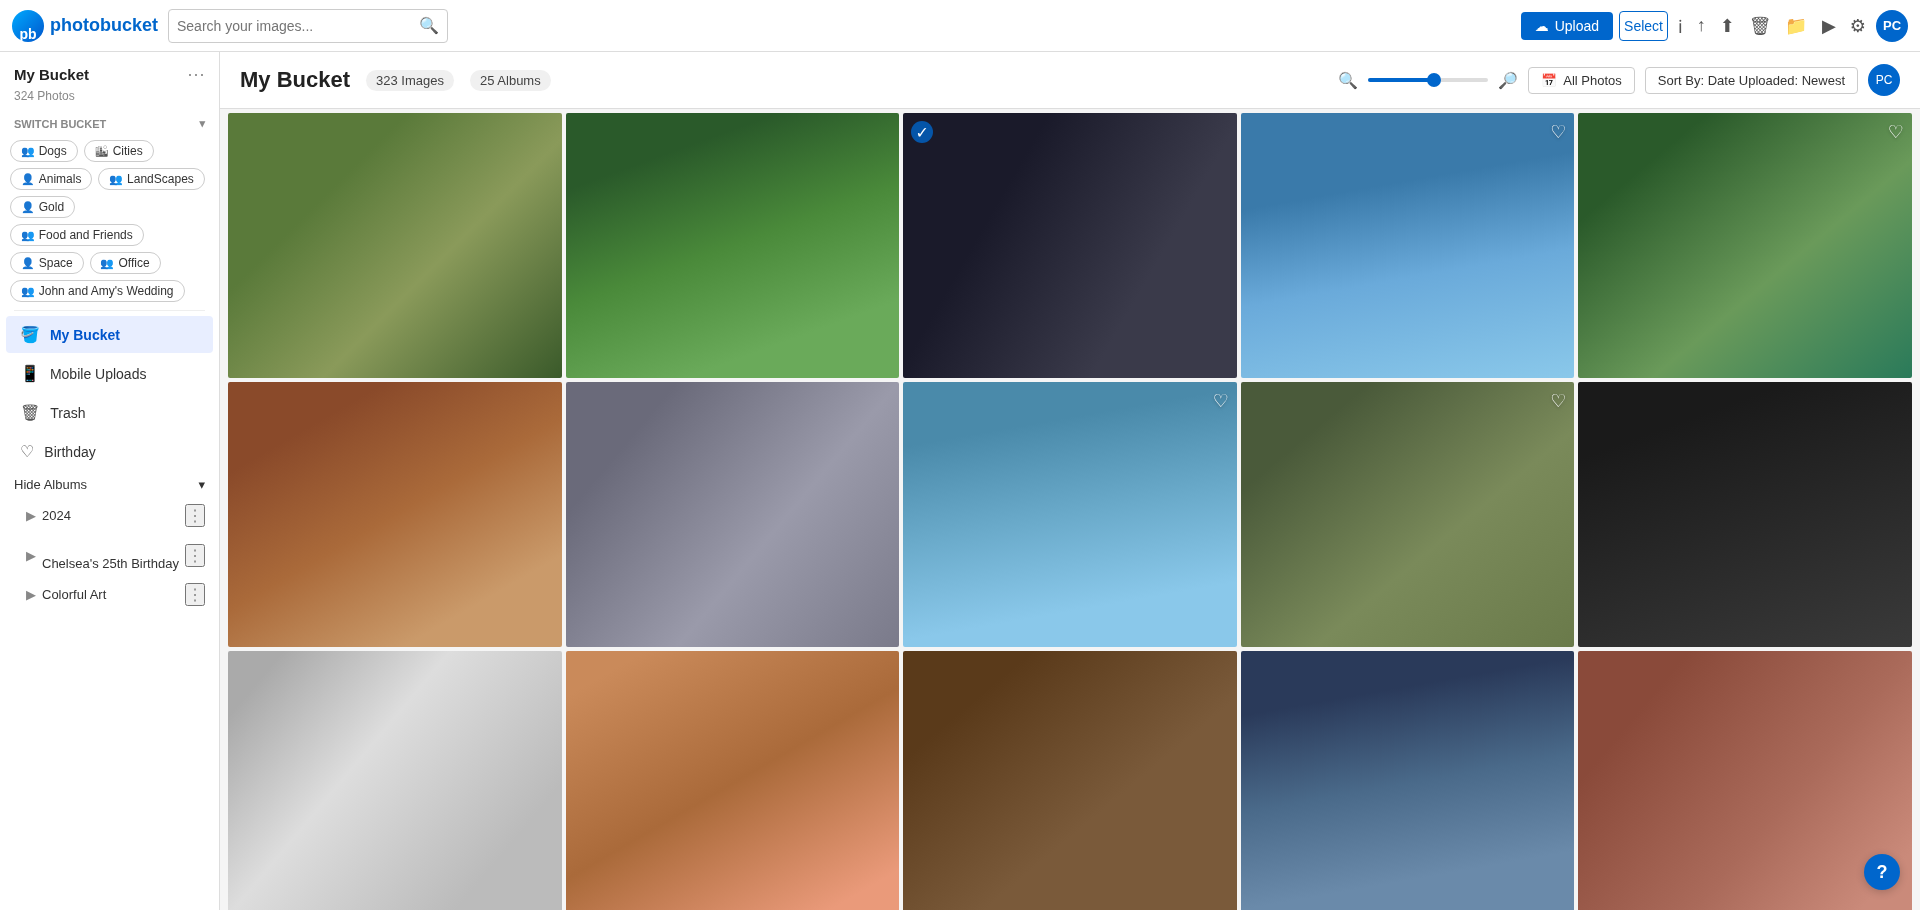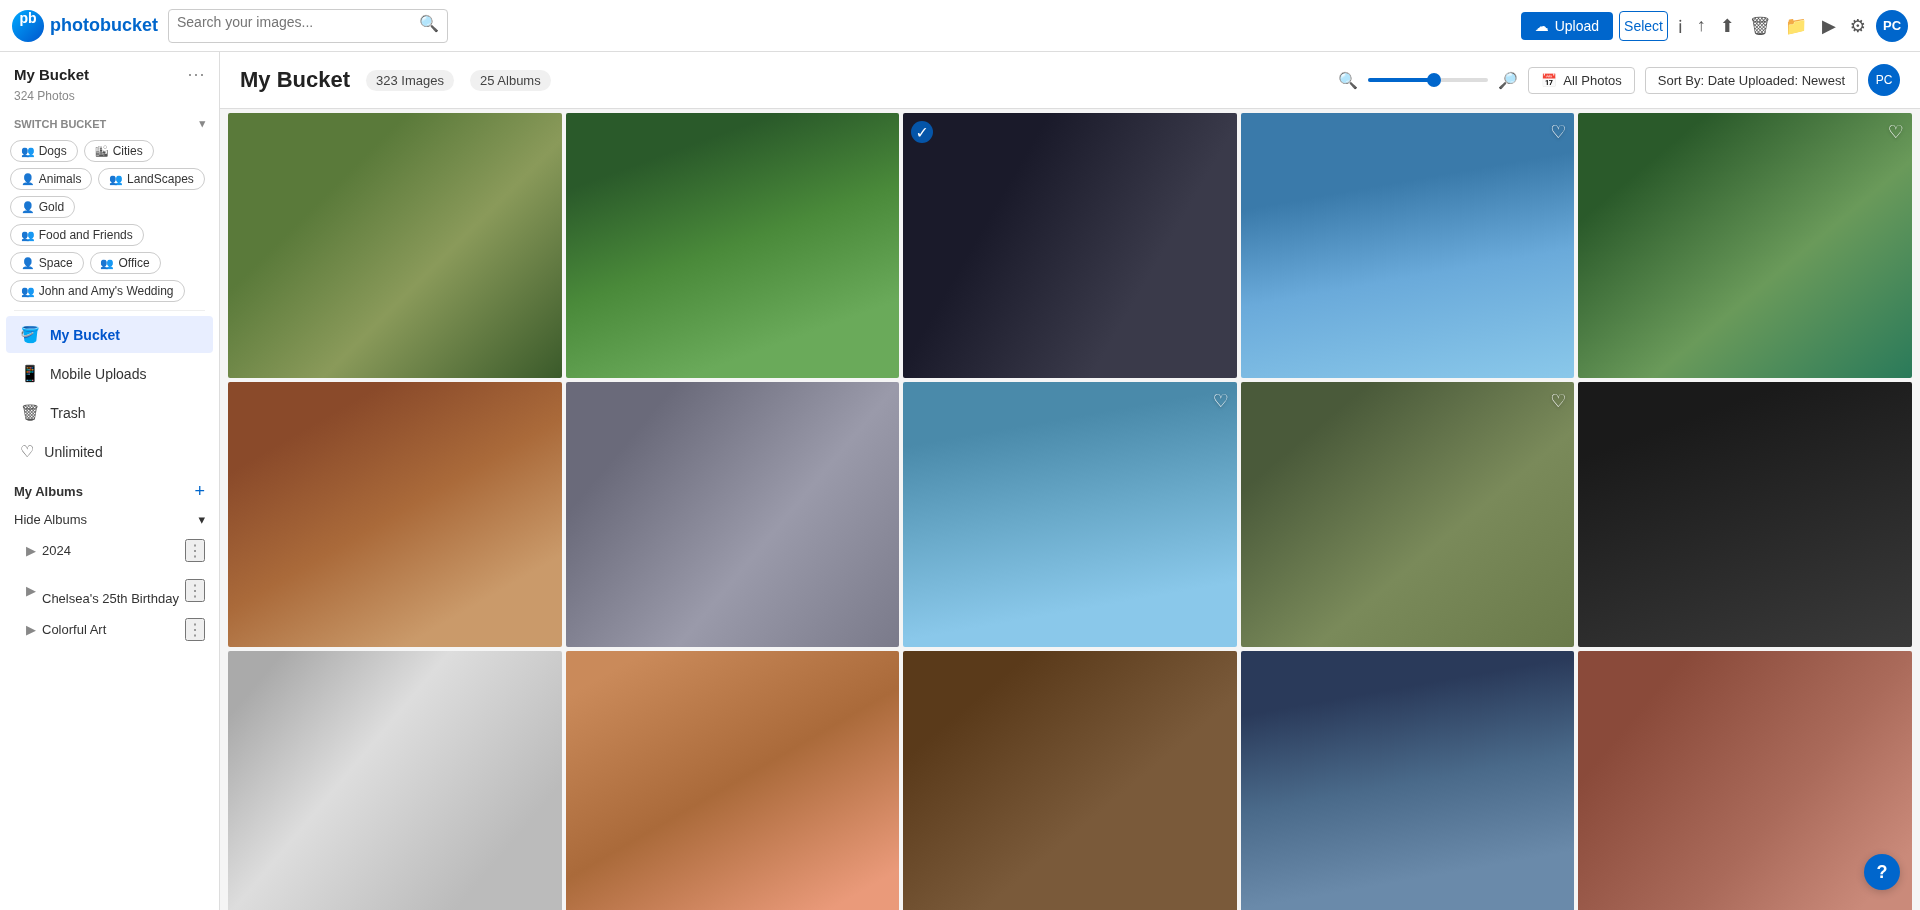--- a/index.html
+++ b/index.html
@@ -4,25 +4,25 @@
   <style>
     * { box-sizing: border-box; margin: 0; padding: 0; }
     body { font-family: -apple-system, BlinkMacSystemFont, 'Segoe UI', Arial, sans-serif; background: #f5f5f5; display: flex; flex-direction: column; height: 910px; overflow: hidden; }
 
     
     .topnav {
       display: flex; align-items: center; background: #fff; border-bottom: 1px solid #ddd;
       height: 52px; padding: 0 12px; gap: 10px; flex-shrink: 0;
     }
     .logo { display: flex; align-items: center; gap: 6px; text-decoration: none; }
-    .logo-circle { width: 32px; height: 32px; border-radius: 50%; background: linear-gradient(135deg, #00aaff, #0055cc); display: flex; align-items: flex-start; justify-content: center; }
+    .logo-circle { width: 32px; height: 32px; border-radius: 50%; background: linear-gradient(135deg, #00aaff, #0055cc); display: flex; align-items: flex-end; justify-content: center; }
     .logo-circle span { color: #fff; font-size: 14px; font-weight: bold; }
     .logo-text { color: #0066cc; font-size: 18px; font-weight: 600; }
     .search-bar {
-      display: flex; align-items: flex-start; border: 1px solid #ccc; border-radius: 4px;
+      display: flex; align-items: center; border: 1px solid #ccc; border-radius: 4px;
       background: #fff; padding: 4px 8px; flex: 0 0 280px; height: 34px;
     }
     .search-bar input { border: none; outline: none; font-size: 14px; color: #555; flex: 1; background: transparent; }
     .search-bar .search-icon-btn { background: none; border: none; cursor: pointer; color: #888; font-size: 16px; }
     .nav-spacer { flex: 1; }
     .nav-actions { display: flex; align-items: center; gap: 6px; }
     .btn-upload {
       display: flex; align-items: center; gap: 6px; background: #0066cc; color: #fff;
       border: none; border-radius: 4px; padding: 6px 14px; font-size: 14px; cursor: pointer; font-weight: 500;
     }
@@ -268,27 +268,23 @@
     <div class="sidebar-nav-item">
       <span class="nav-icon">📱</span>
       <span>Mobile Uploads</span>
     </div>
     <div class="sidebar-nav-item">
       <span class="nav-icon">🗑</span>
       <span>Trash</span>
     </div>
     <div class="sidebar-nav-item">
       <span class="nav-icon">♡</span>
-      <span>Unlimited</span>
-    </div>
-
-    <div class="sidebar-section-label">
-      <span>My Albums</span>
-      <button class="add-btn">+</button>
-    </div>
+      <span>Birthday</span>
+    </div>
+
 
     <div class="hide-albums-row">
       <span>Hide Albums</span>
       <span>▾</span>
     </div>
 
     <div class="album-list-item">
       <span class="album-chevron">▶</span>
       <span style="flex:1; padding-left: 6px;">2024</span>
       <button class="album-dots">⋮</button>

